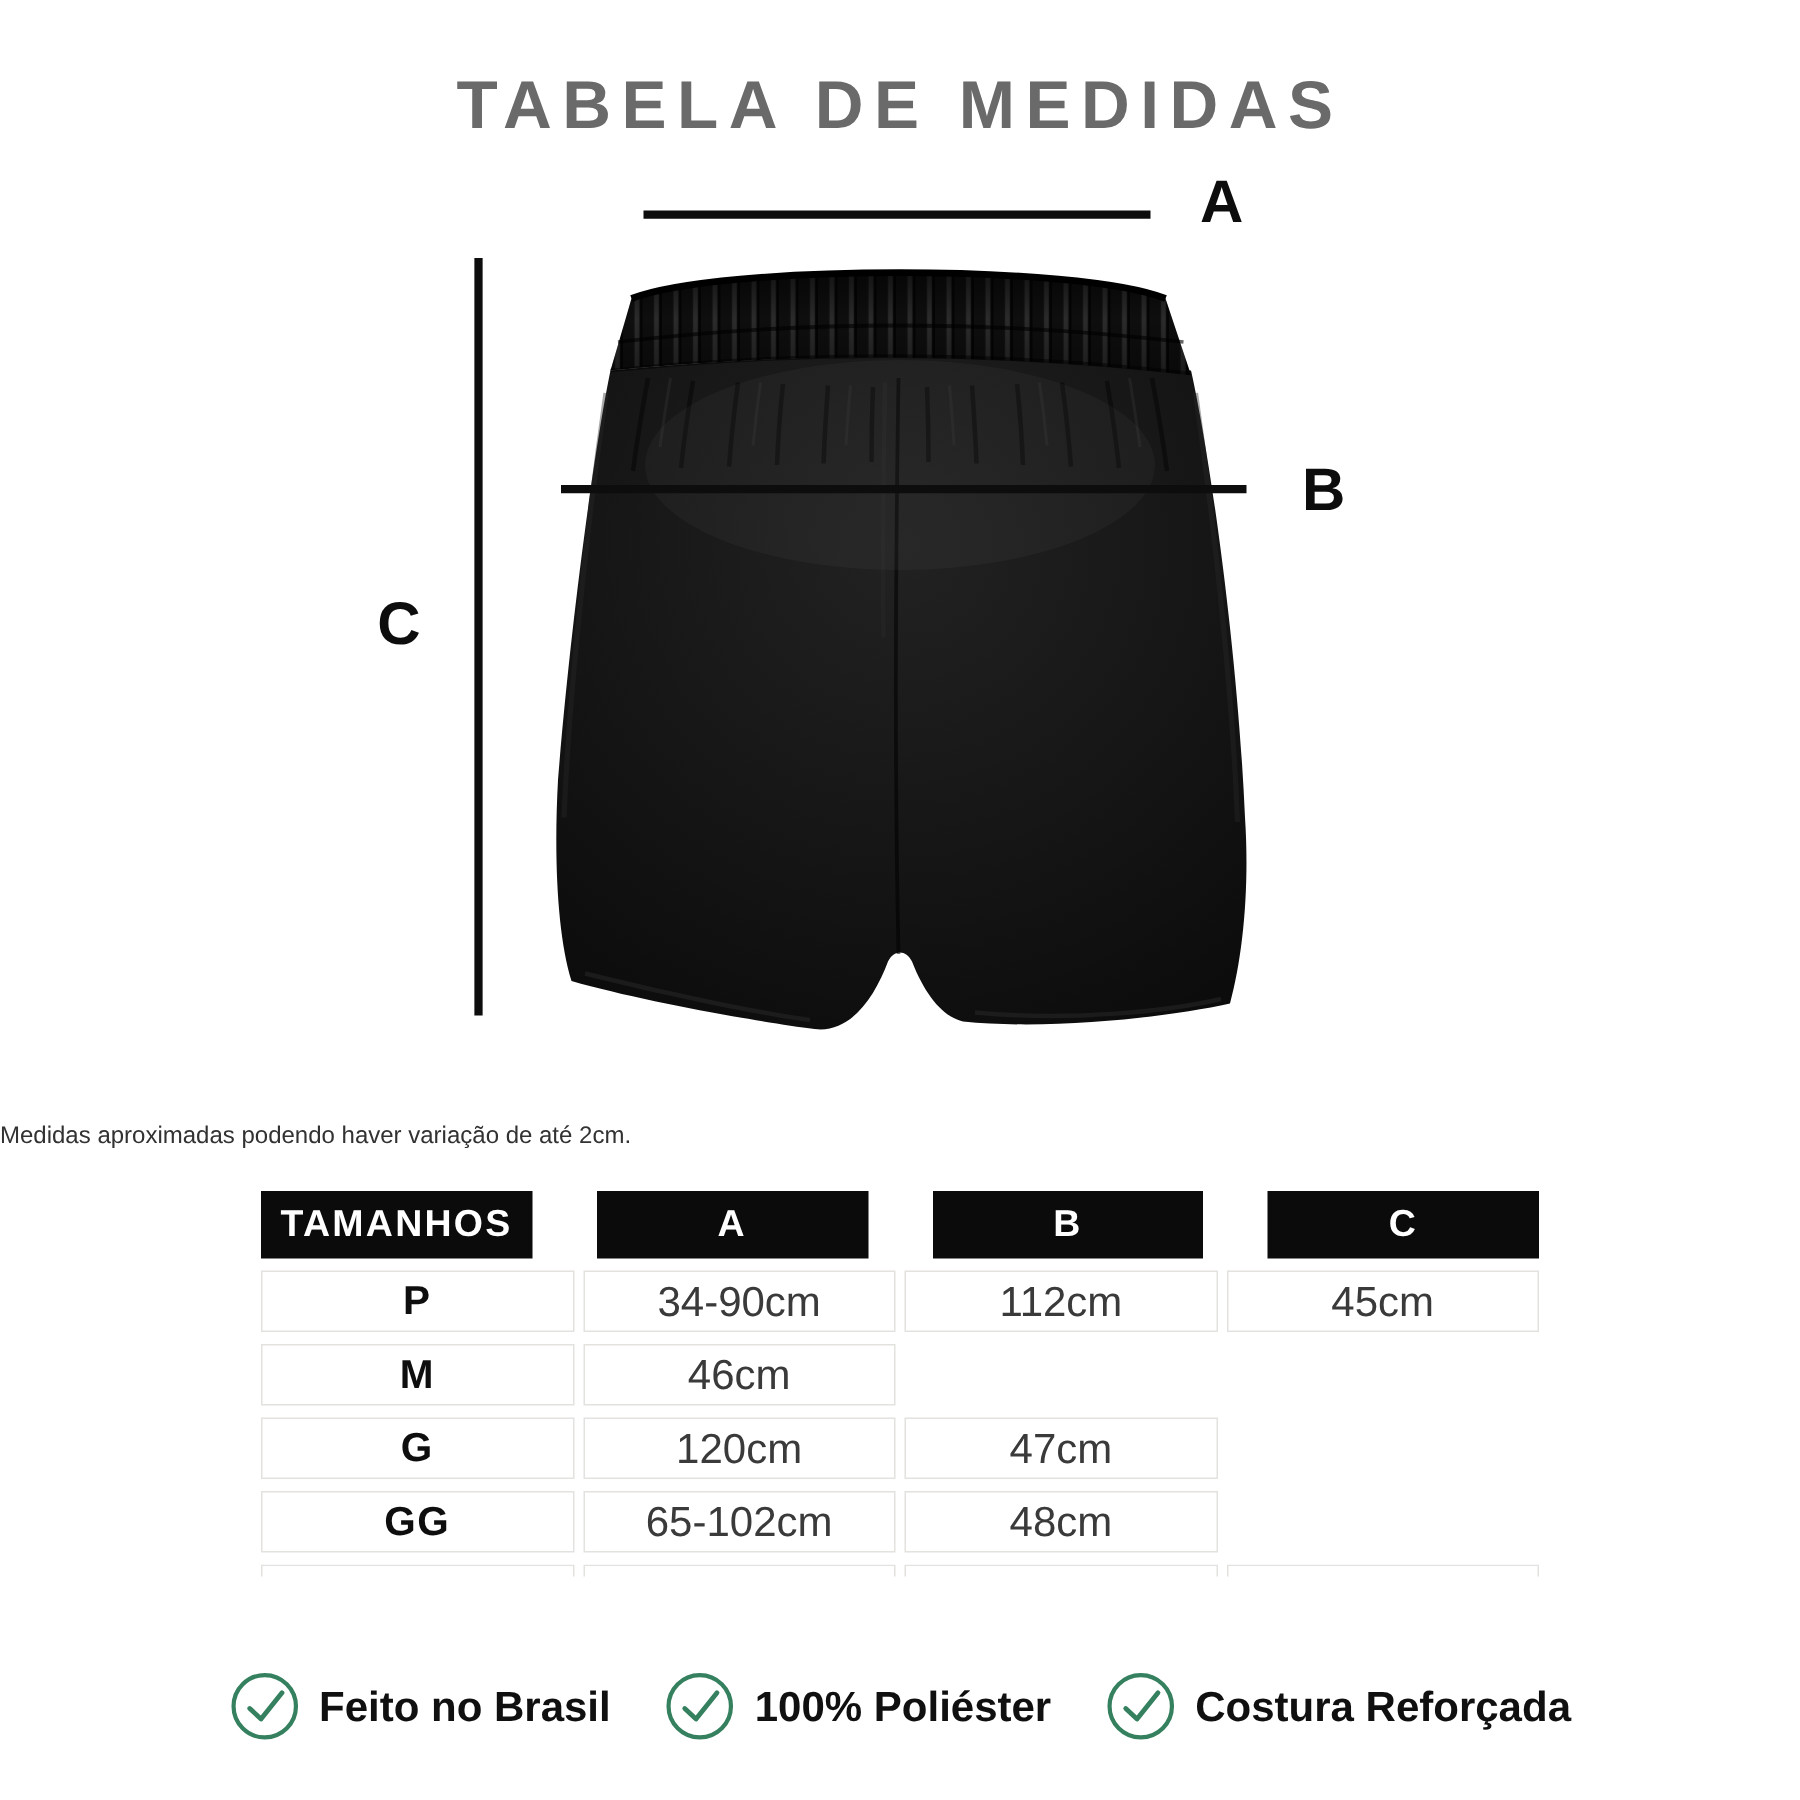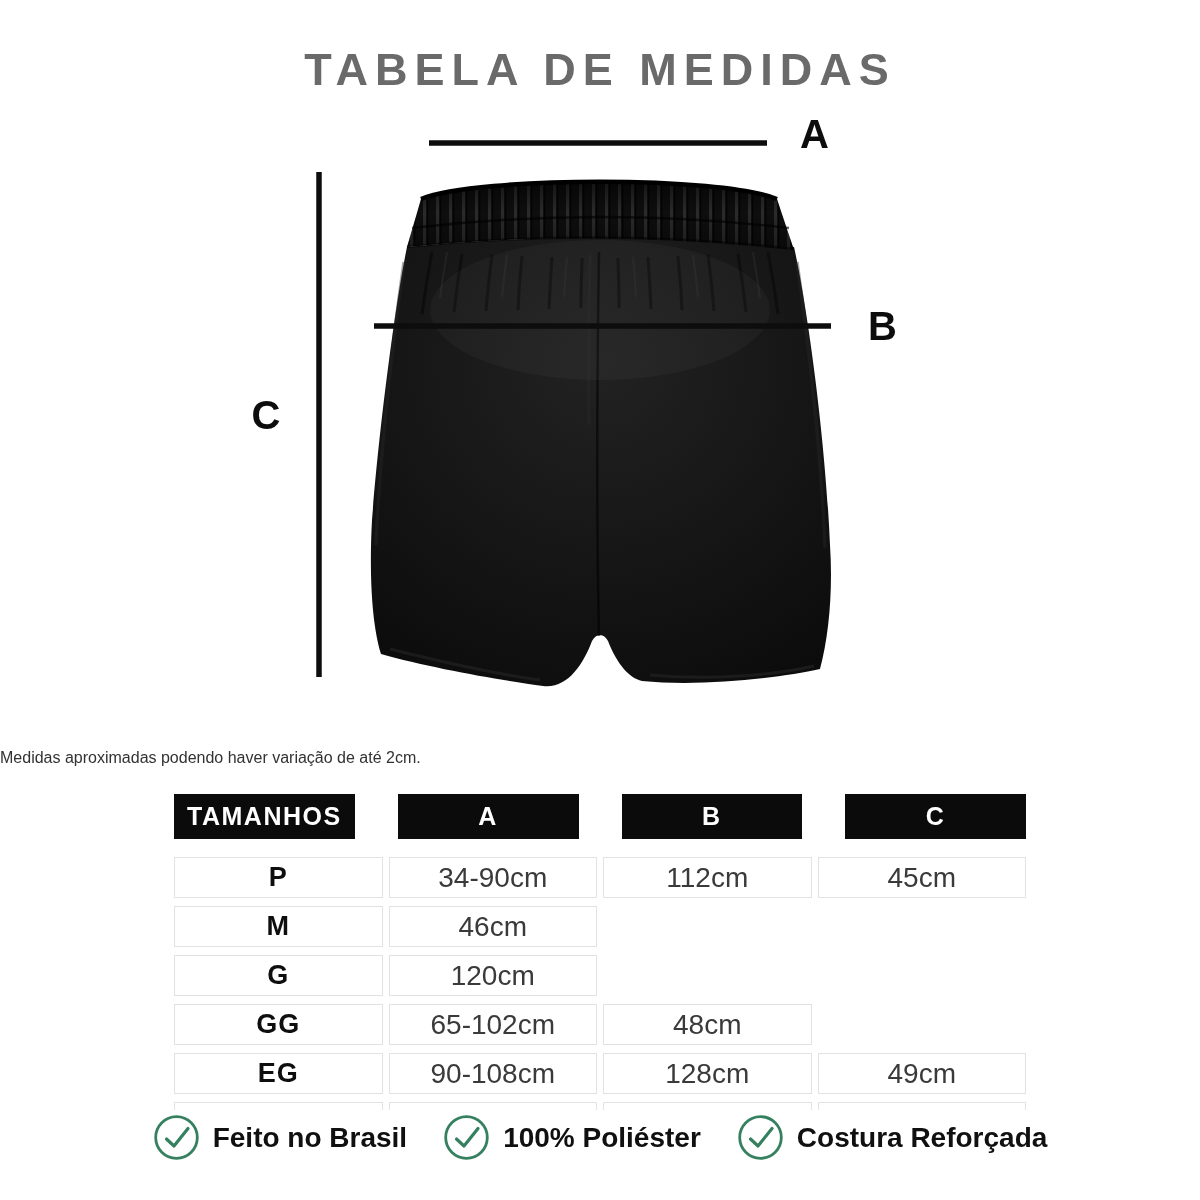--- a/index.html
+++ b/index.html
@@ -16,21 +16,21 @@
   svg.diagram{position:absolute;top:0;left:0;}
   .note{
     position:absolute;top:729px;left:0;width:100%;
     font-size:16px;color:#323232;margin-top:20px;
   }
   .size-table{position:absolute;left:174px;top:794px;width:852px;}
   .thead,.trow{
     display:grid;grid-template-columns:repeat(4,1fr);
     column-gap:6px;
   }
-  .thead{height:45px;margin-bottom:18px;gap:43px;}
+  .thead{height:45px;margin-bottom:8px;gap:43px;}
   .th{
     background:#0b0b0b;color:#ffffff;
     display:flex;align-items:center;justify-content:center;
     font-weight:bold;font-size:25px;letter-spacing:1.5px;
   }
   .trow{height:41px;margin-bottom:8px;}
   .td{
     background:#ffffff;border:1px solid #e3e2df;box-sizing:border-box;
     display:flex;align-items:center;justify-content:center;
     font-size:28px;color:#3a3a3a;
@@ -153,31 +153,26 @@
       <div class="td">112cm</div>
       <div class="td">45cm</div>
     </div>
     <div class="trow">
       <div class="td size">M</div>
       <div class="td">46cm</div>
     </div>
     <div class="trow">
       <div class="td size">G</div>
       <div class="td">120cm</div>
+      <div class="td">47cm</div>
     </div>
     <div class="trow">
       <div class="td size">GG</div>
       <div class="td">65-102cm</div>
       <div class="td">48cm</div>
-    </div>
-    <div class="trow">
-      <div class="td size">EG</div>
-      <div class="td">90-108cm</div>
-      <div class="td">128cm</div>
-      <div class="td">49cm</div>
     </div>
     <div class="trow cropped">
       <div class="td"></div>
       <div class="td"></div>
       <div class="td"></div>
       <div class="td"></div>
     </div>
   </div>
 
   <div class="features">

